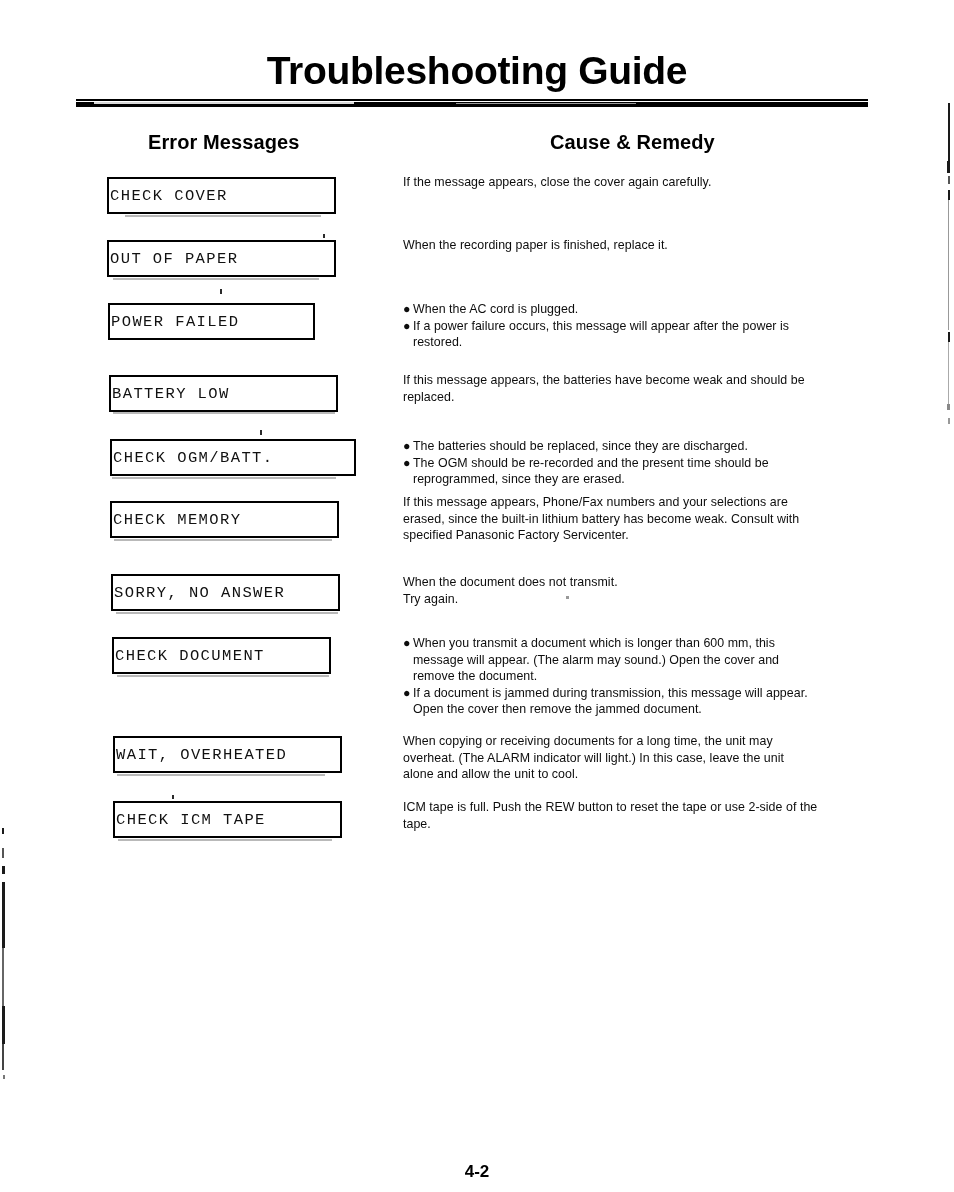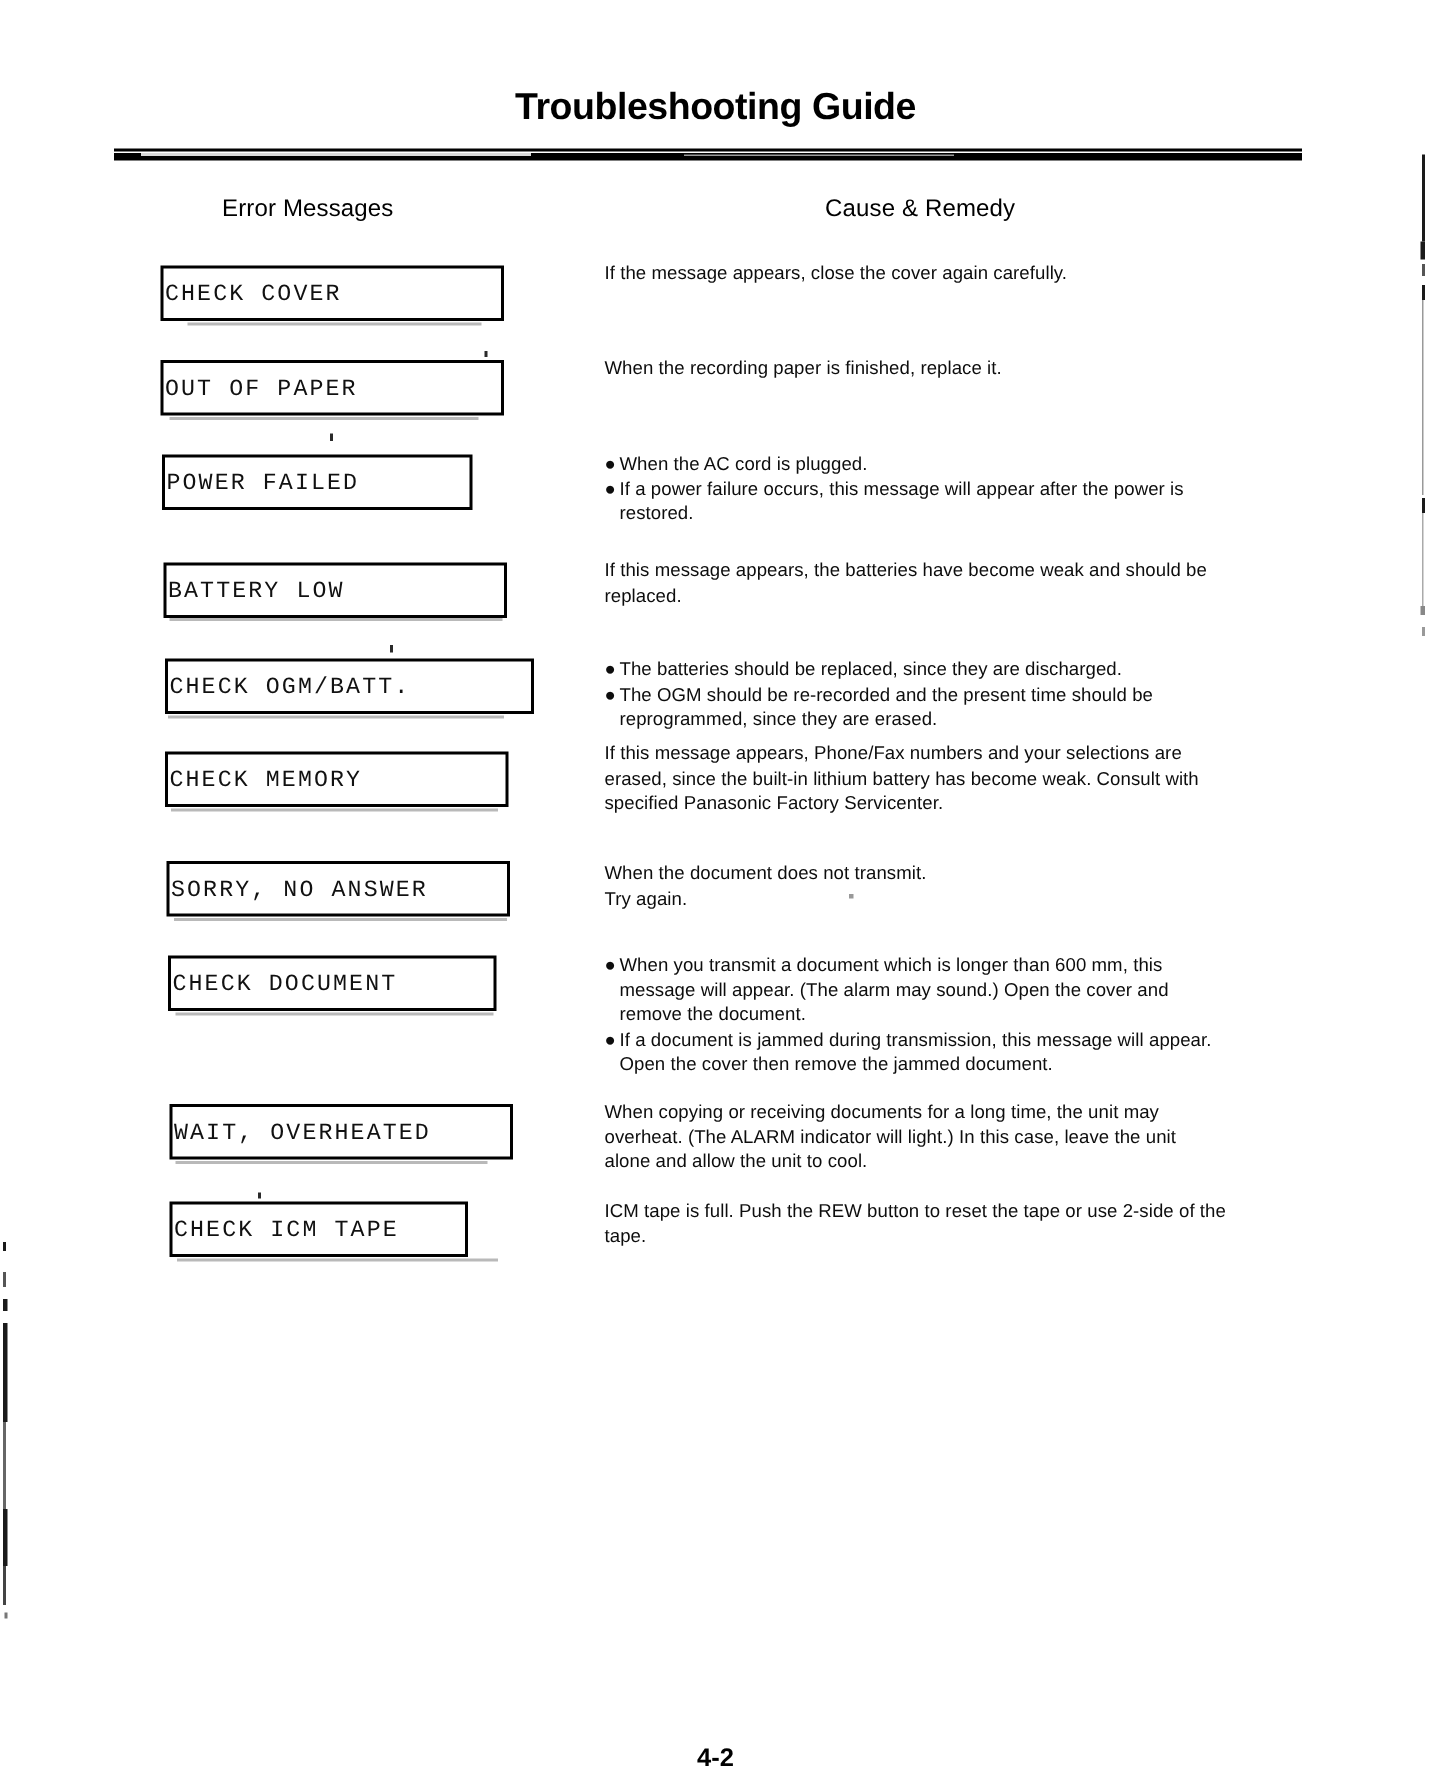--- a/index.html
+++ b/index.html
@@ -40,21 +40,21 @@
   .edge-right-8 { left: 947px; top: 404px; width: 3px; height: 6px;  background:#888; }
   .edge-right-9 { left: 948px; top: 418px; width: 2px; height: 6px;  background:#999; }
 
   
   .page-title {
     position: absolute;
     left: 0;
     top: 50px;
     width: 954px;
     text-align: center;
-    font-size: 25px;
+    font-size: 39px;
     font-weight: bold;
     letter-spacing: -0.3px;
     line-height: 42px;
   }
 
   
   .title-rule-wrap {
     position: absolute;
     left: 76px;
     top: 99px;
@@ -88,22 +88,22 @@
     left: 380px; top: 4px;
     width: 180px;
     height: 1px;
     background: #ffffff;
     opacity: 0.6;
   }
 
   
   .col-head {
     position: absolute;
-    font-size: 16px;
-    font-weight: normal;
+    font-size: 20px;
+    font-weight: bold;
     letter-spacing: 0.1px;
   }
   .col-head-left  { left: 148px; top: 131px; }
   .col-head-right { left: 550px; top: 131px; }
 
   
   .msg-box {
     position: absolute;
     box-sizing: border-box;
     border: 2px solid #000;
@@ -217,21 +217,21 @@
 
 <div class="msg-box" style="left:111px; top:574px; width:229px; height:37px;">SORRY, NO ANSWER</div>
 <div class="box-ghost" style="left:116px; top:612px; width:222px;"></div>
 
 <div class="msg-box" style="left:112px; top:637px; width:219px; height:37px;">CHECK DOCUMENT</div>
 <div class="box-ghost" style="left:117px; top:675px; width:212px;"></div>
 
 <div class="msg-box" style="left:113px; top:736px; width:229px; height:37px;">WAIT, OVERHEATED</div>
 <div class="box-ghost" style="left:117px; top:774px; width:208px;"></div>
 
-<div class="msg-box" style="left:113px; top:801px; width:199px; height:37px;">CHECK ICM TAPE</div>
+<div class="msg-box" style="left:113px; top:801px; width:229px; height:37px;">CHECK ICM TAPE</div>
 <div class="box-ghost" style="left:118px; top:839px; width:214px;"></div>
 <div class="speck" style="left:172px; top:795px; width:2px; height:4px;"></div>
 
 <div class="remedy" style="top:174px;">
   <p>If the message appears, close the cover again carefully.</p>
 </div>
 
 <div class="remedy" style="top:237px;">
   <p>When the recording paper is finished, replace it.</p>
 </div>

